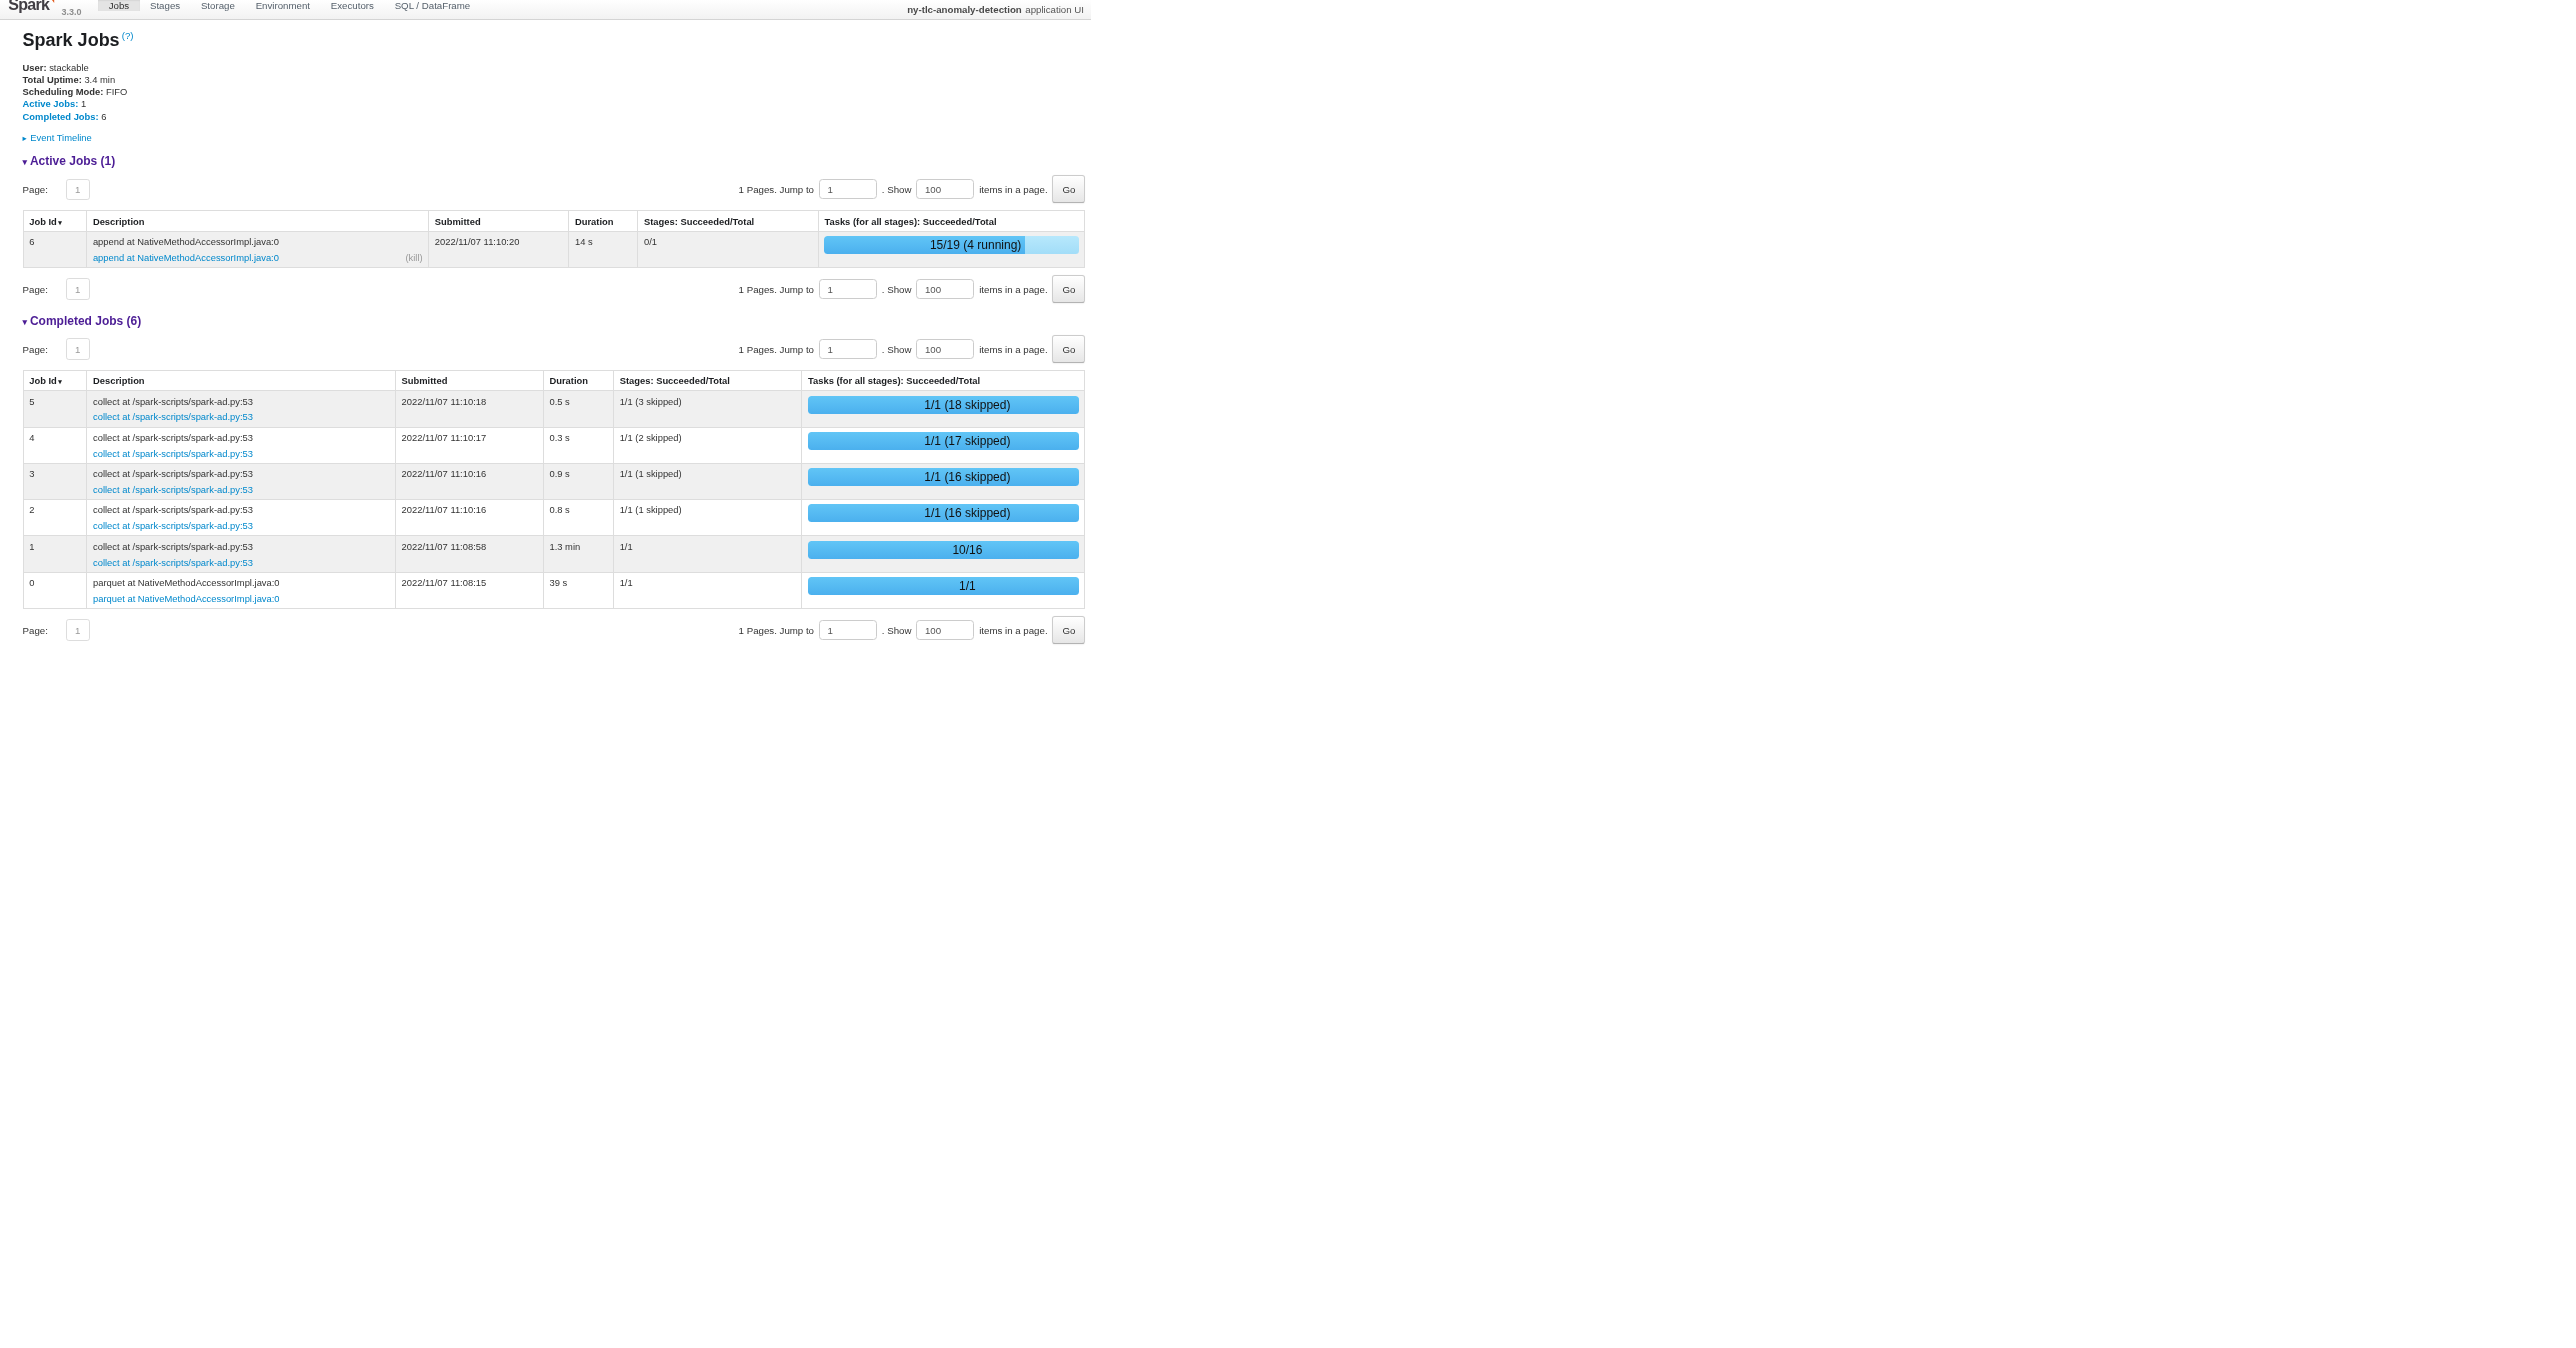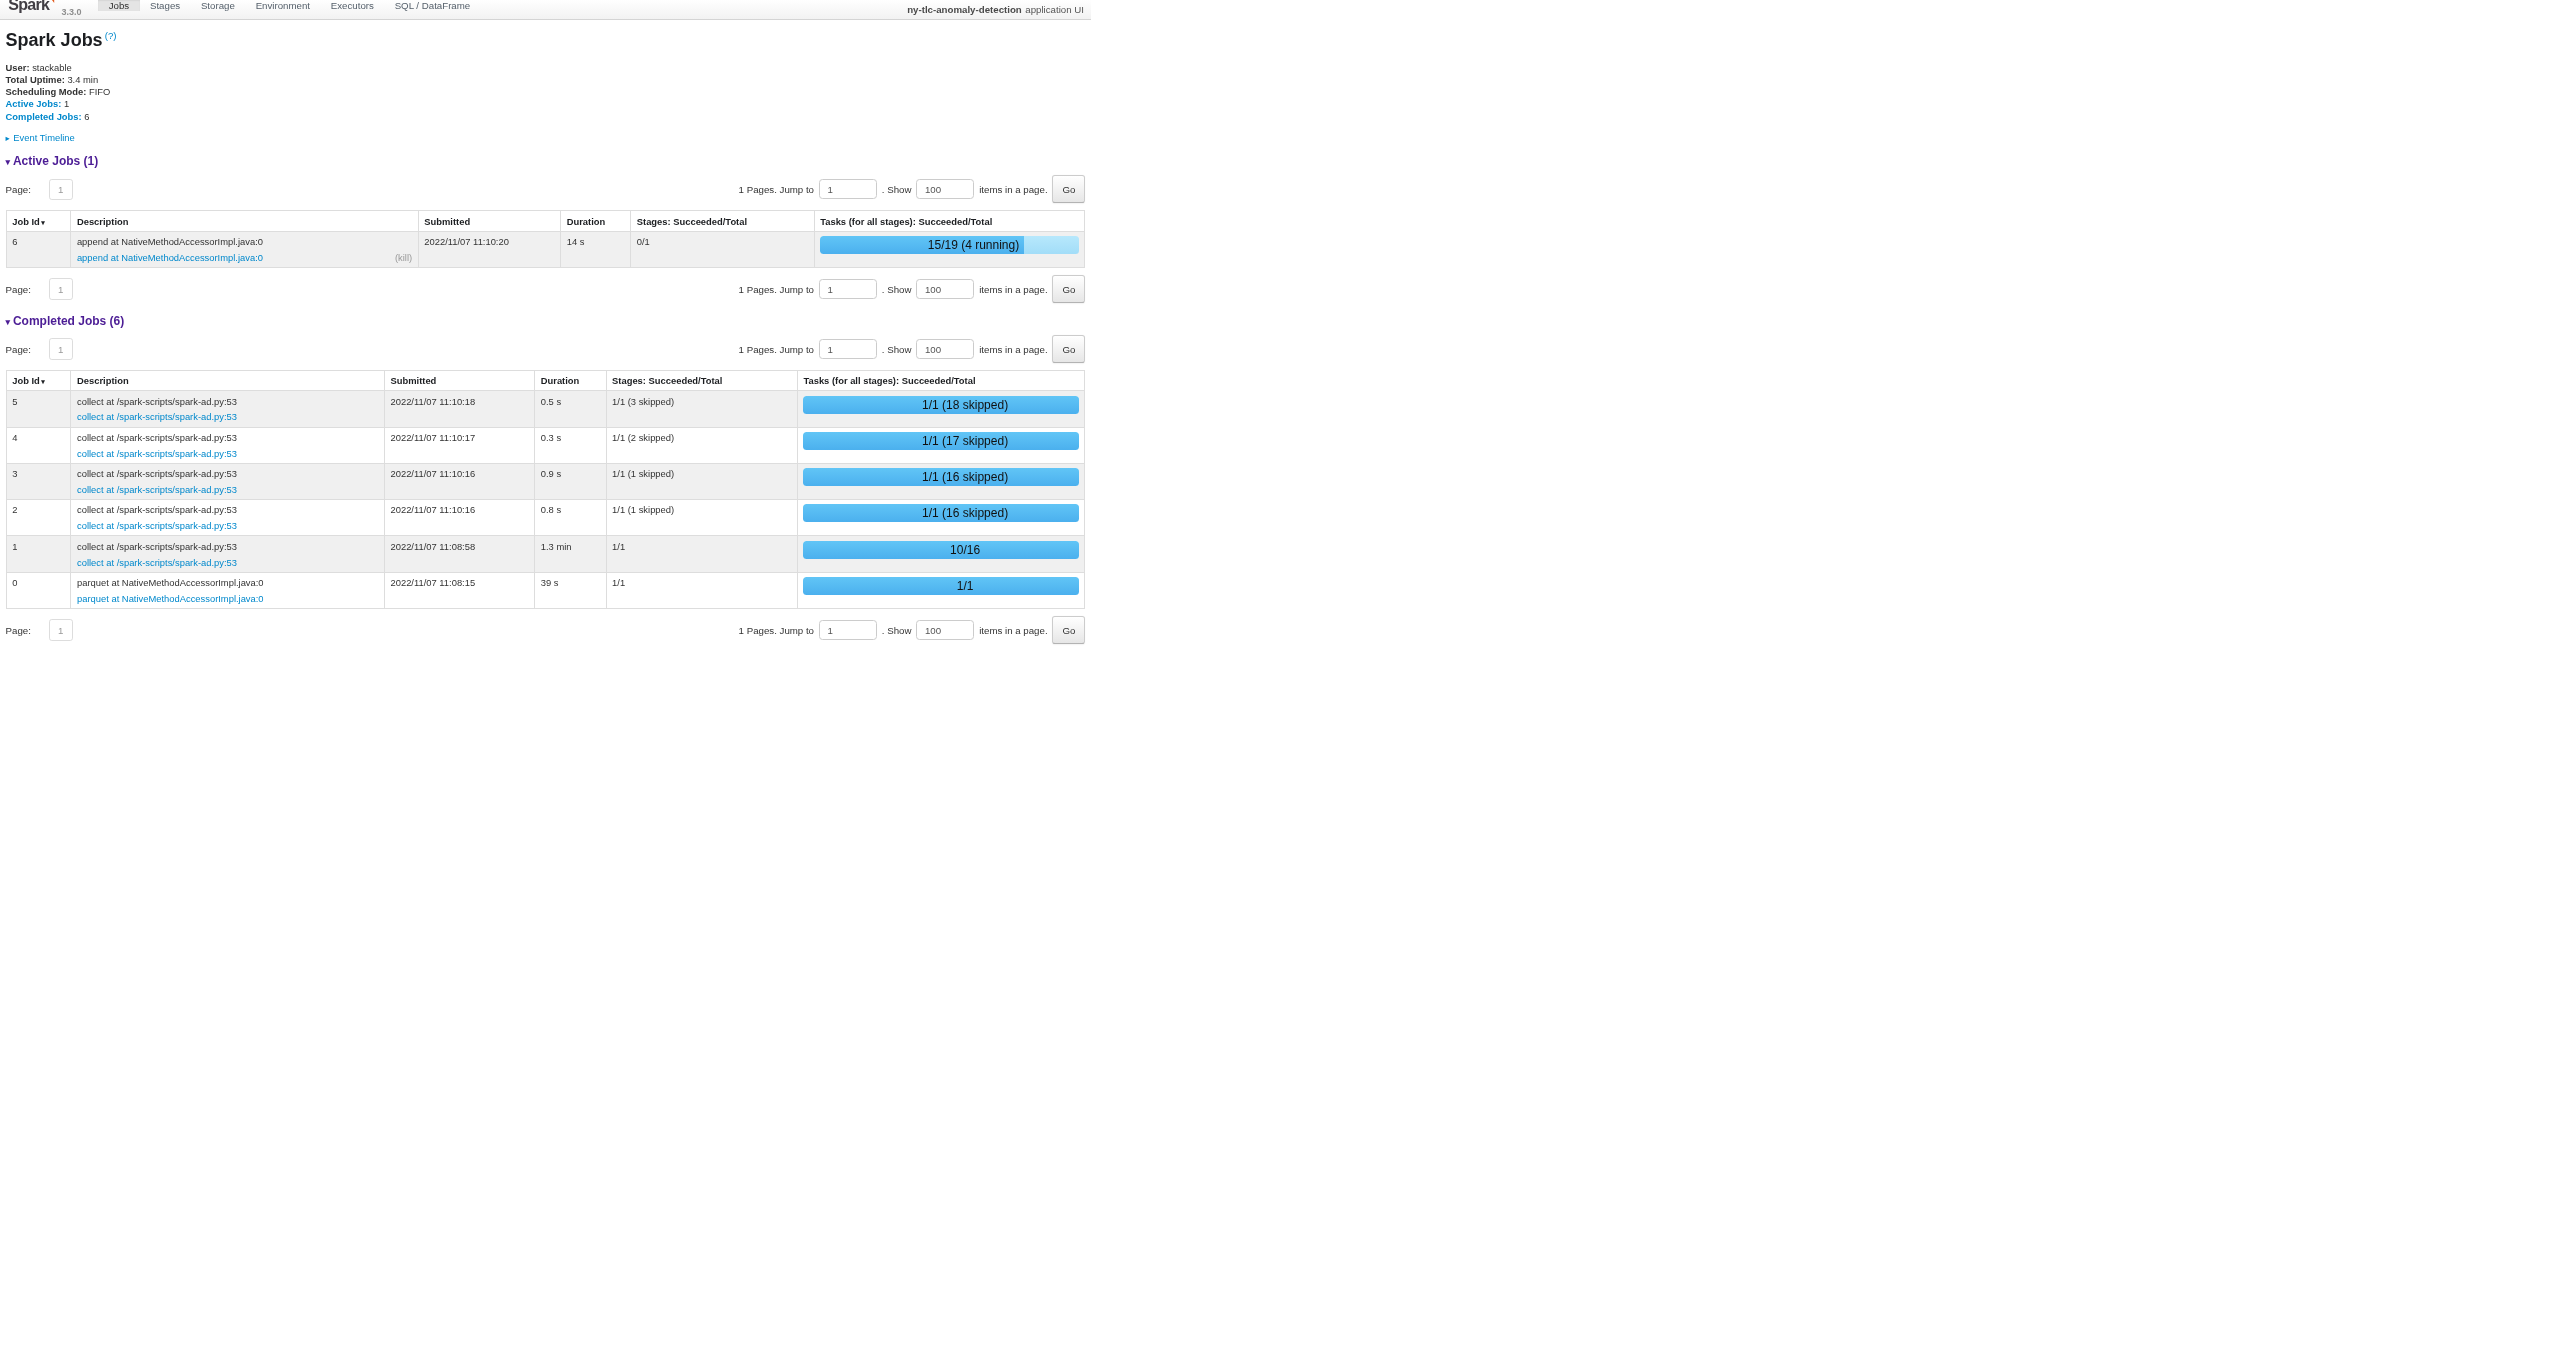--- a/index.html
+++ b/index.html
@@ -52,21 +52,21 @@
   }
   .tab.active { background: #e4e4e4; color: #2f2f2f; box-shadow: inset 0 0.7px 1.4px rgba(0,0,0,0.08); }
   .app-name {
     margin-left: auto; margin-right: 7px;
     display: flex; align-items: center;
     font-size: 9.7px; color: #555;
   }
   .app-name b { color: #4a4a4a; margin-right: 3.5px; }
 
   
-  .content { padding: 9.7px 5.6px 7px 5.6px; }
+  .content { padding: 9.7px 5.6px 7px 5.6px; margin-left: 17px; }
   .page-title { font-size: 18px; font-weight: bold; color: #1c1e21; margin-bottom: 11px; }
   .page-title sup { font-size: 9.7px; font-weight: normal; color: #0088cc; margin-left: 2.1px; }
 
   .summary { margin-bottom: 9.7px; }
   .summary-line { line-height: 12.2px; font-size: 9.4px; }
   .summary-line .lbl { font-weight: bold; }
   .summary-line .lbl.link { color: #0088cc; cursor: pointer; }
 
   .timeline-toggle { margin: 9.7px 0 11px 0; color: #0088cc; cursor: pointer; font-size: 9.4px; }
   .timeline-toggle .arrow { font-size: 8.3px; margin-right: 3.5px; }

